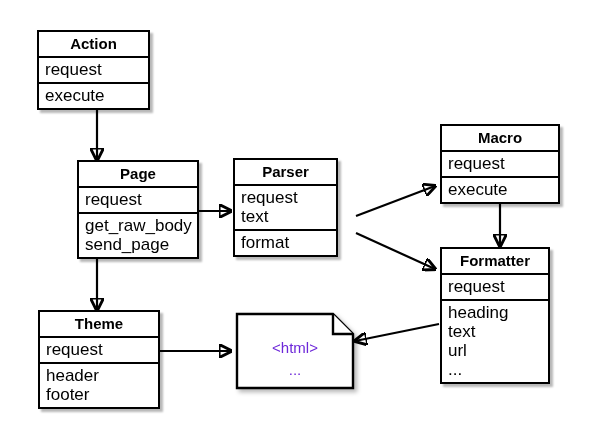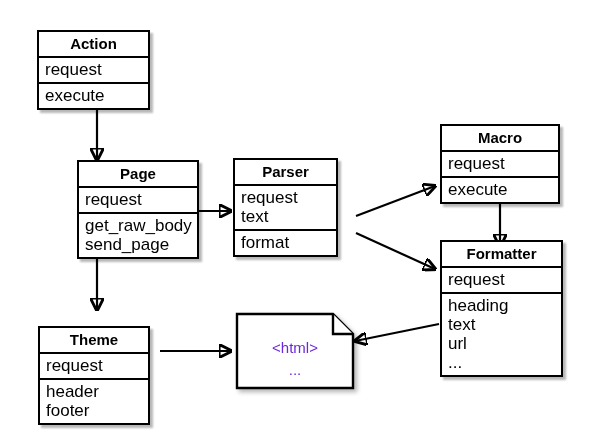--- a/index.html
+++ b/index.html
@@ -156,36 +156,36 @@
       <div class="title">Macro</div>
     </div>
     <div class="compartment">
       <div class="member">request</div>
     </div>
     <div class="compartment last">
       <div class="member">execute</div>
     </div>
   </div>
 
-  <div class="node" style="left:440px; top:240px; width:123px;">
+  <div class="node" style="left:440px; top:247px; width:110px;">
     <div class="compartment">
       <div class="title">Formatter</div>
     </div>
     <div class="compartment">
       <div class="member">request</div>
     </div>
     <div class="compartment last">
       <div class="member">heading</div>
       <div class="member">text</div>
       <div class="member">url</div>
       <div class="member">...</div>
     </div>
   </div>
 
-  <div class="node" style="left:38px; top:326px; width:112px;">
+  <div class="node" style="left:38px; top:310px; width:122px;">
     <div class="compartment">
       <div class="title">Theme</div>
     </div>
     <div class="compartment">
       <div class="member">request</div>
     </div>
     <div class="compartment last">
       <div class="member">header</div>
       <div class="member">footer</div>
     </div>

